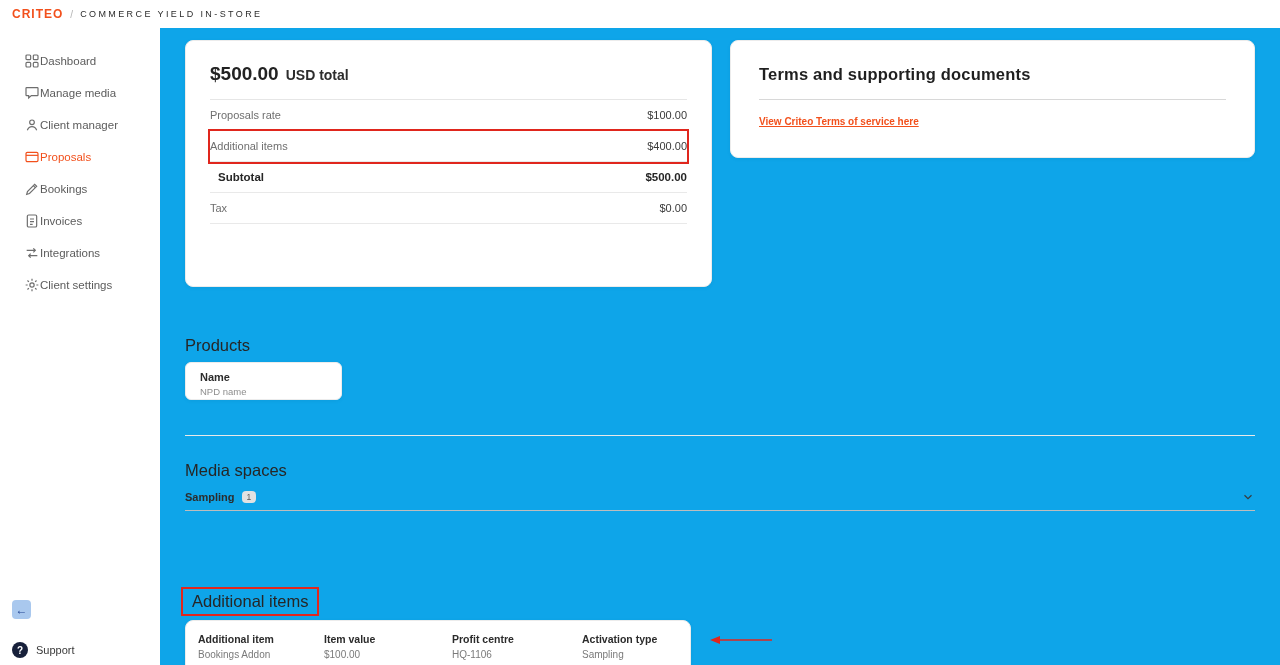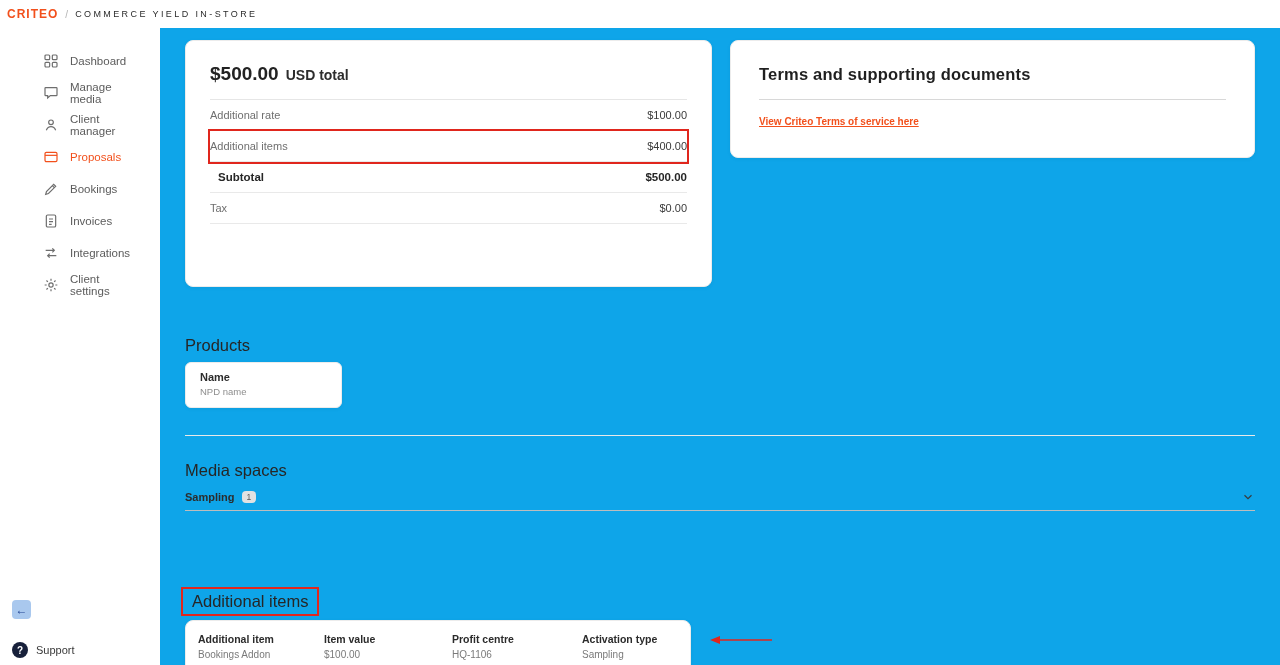--- a/index.html
+++ b/index.html
@@ -1,30 +1,30 @@
 <!DOCTYPE html>
 <html><head>
 <meta charset="utf-8">
 <style>
   * { margin:0; padding:0; box-sizing:border-box; }
   html,body { width:1280px; height:665px; overflow:hidden; background:#fff;
     font-family:"Liberation Sans", sans-serif; color:#2f2f2f; }
 
   
-  .topbar { position:absolute; left:7px; top:0; width:1012px; height:28px;
-    background:#fff; display:flex; align-items:center; z-index:30; }
+  .topbar { position:absolute; left:0; top:0; width:1012px; height:28px;
+    background:#fff; display:flex; align-items:center; padding-left:12px; z-index:30; }
   .logo { font-size:12px; font-weight:800; letter-spacing:1px; color:#f2501c; }
   .logo-sep { font-size:10px; color:#b5b5b5; margin:0 7px; }
   .appname { font-size:9px; font-weight:400; letter-spacing:2.4px; color:#2b2b2b; }
 
   
   .sidebar { position:absolute; left:0; top:28px; width:160px; bottom:0; background:#fff; z-index:20; }
   .nav { padding-top:17px; }
-  .nav-item { height:32px; display:flex; align-items:center; gap:11px;
-    padding:0 32px; font-size:11.5px; color:#5c5c5c; cursor:pointer;margin-left:11px; }
+  .nav-item { height:32px; display:flex; align-items:center; 
+    padding:0 24px; font-size:11.5px; color:#5c5c5c; cursor:pointer; }
   .nav-item .ic { width:16px; height:16px; color:#6e6e6e; flex:0 0 16px; }
   .nav-item.active { color:#f2501c; }
   .nav-item.active .ic { color:#f2501c; }
   .ic svg { width:100%; height:100%; display:block; }
 
   .back-btn { position:absolute; left:12px; bottom:46px; width:19px; height:19px;
     background:#a9c8ee; border-radius:4px; display:flex; align-items:center;
     justify-content:center; font-size:12px; color:#1d3f8f; cursor:pointer; }
   .support-row { position:absolute; left:12px; bottom:7px; display:flex;
     align-items:center; gap:8px; cursor:pointer; }
@@ -57,21 +57,21 @@
   .terms-card { position:absolute; left:570px; top:12px; width:525px; height:118px;
     padding:24px 28px; }
   .terms-title { font-size:16.5px; font-weight:600; color:#1f1f1f; letter-spacing:.2px; }
   .terms-divider { border-bottom:1px solid #d8d8d8; margin-top:15px; }
   .terms-link { display:inline-block; margin-top:16px; font-size:10px; font-weight:600;
     color:#f2501c; text-decoration:underline; cursor:pointer; }
 
   
   .products-title { position:absolute; left:25px; top:308px; font-size:16.5px;
     font-weight:500; color:#262626; }
-  .products-card { position:absolute; left:25px; top:334px; width:157px; height:46px;
+  .products-card { position:absolute; left:25px; top:334px; width:157px; height:38px;
     padding:8px 14px; border-radius:6px; }
   .product-name { font-size:11px; font-weight:700; color:#2d2d2d; }
   .product-sub { font-size:9.5px; color:#8e8e8e; margin-top:3px; }
 
   .section-divider { position:absolute; left:25px; right:25px; top:407px;
     border-bottom:1px solid #e9e9e9; }
 
   
   .media-title { position:absolute; left:25px; top:433px; font-size:16.5px;
     font-weight:500; color:#262626; }
@@ -203,21 +203,21 @@
 
 <div class="main">
 
   <div class="card summary-card">
     <div class="summary-head">
       <span class="summary-total">$500.00</span>
       <span class="summary-unit">USD total</span>
     </div>
 
     <div class="s-row">
-      <span class="s-label">Additional rate</span>
+      <span class="s-label">Proposals rate</span>
       <span class="s-value">$100.00</span>
     </div>
     <div class="s-row hl">
       <span class="s-label">Additional items</span>
       <span class="s-value">$400.00</span>
     </div>
     <div class="s-row bold">
       <span class="s-label">Subtotal</span>
       <span class="s-value">$500.00</span>
     </div>

